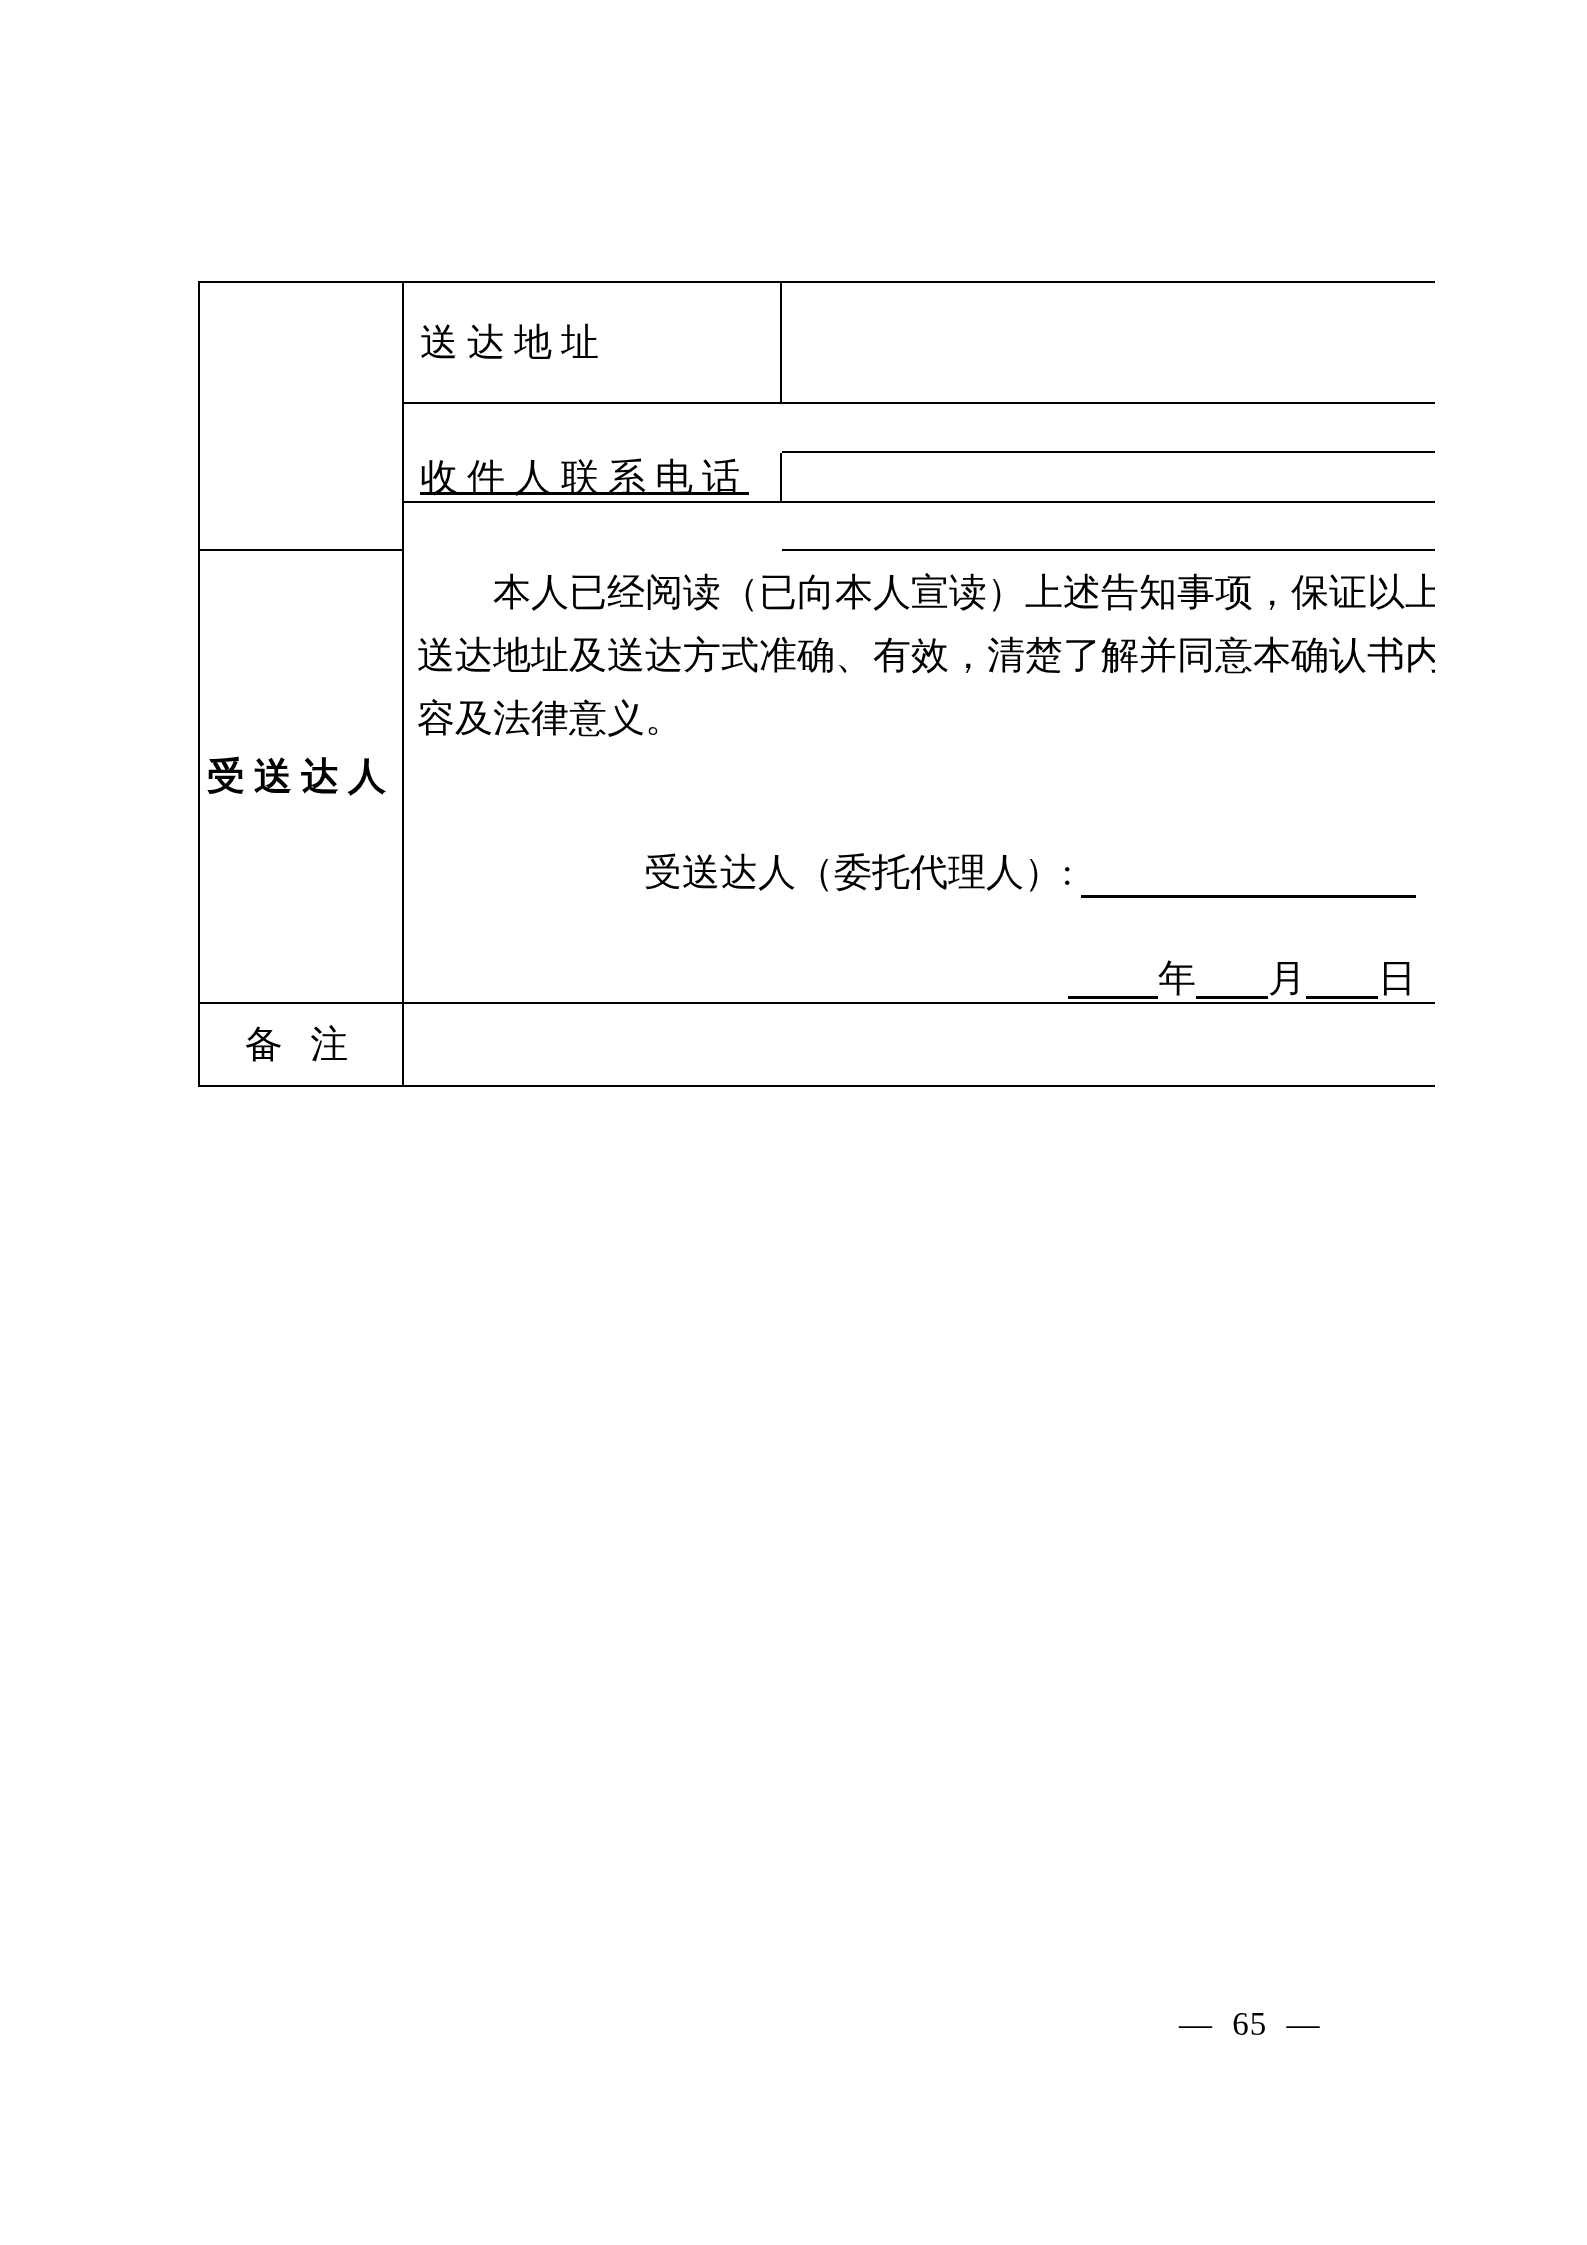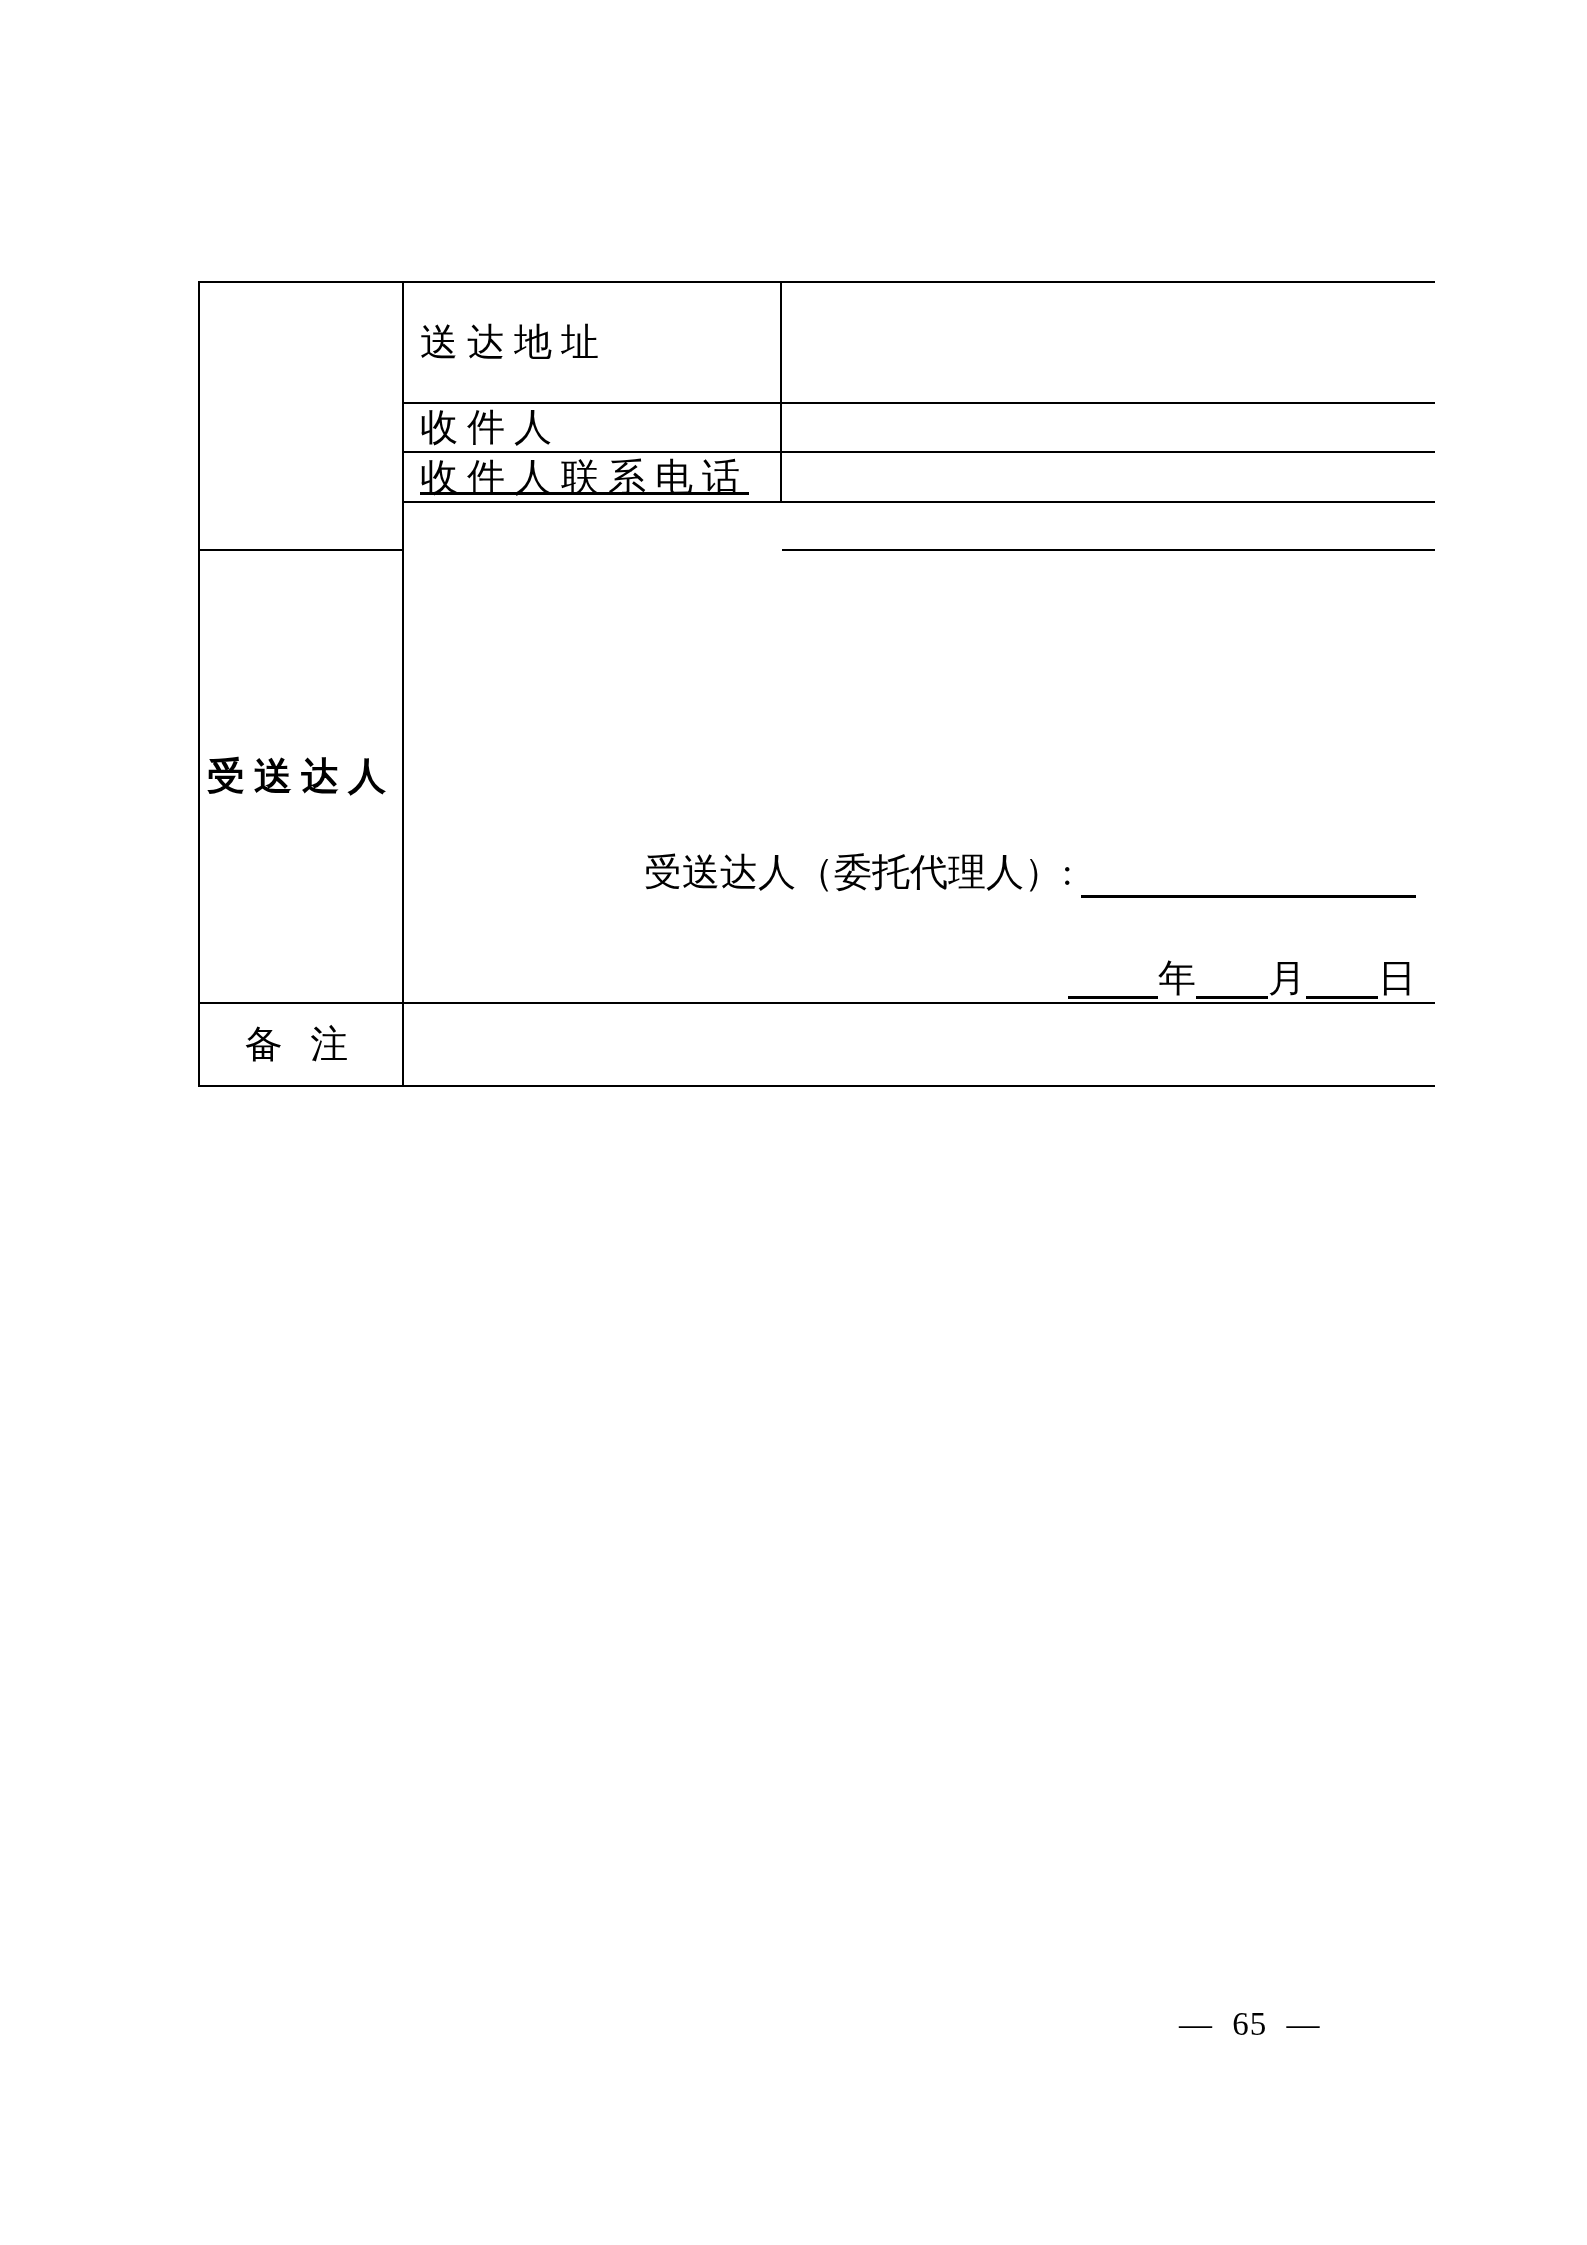--- a/index.html
+++ b/index.html
@@ -92,31 +92,35 @@
 
 <div class="page">
 
   <div class="form-table">
 
     <div class="cell b-r b-b empty-top"></div>
 
     <div class="cell b-r b-b label-cell r1l">送达地址</div>
     <div class="cell b-b r1v"></div>
 
-    <div class="cell b-r b-b label-cell r2l">收件人</div>
     <div class="cell b-b r2v"></div>
 
     <div class="cell b-r b-b label-cell r3l">收件人联系电话</div>
     <div class="cell b-b r3v"></div>
 
     <div class="cell b-b r4v"></div>
 
     <div class="cell b-r b-b center-cell r5l">受送达人</div>
 
     <div class="cell b-b r5m">
+      <div class="para">
+        <div class="pline">本人已经阅读（已向本人宣读）上述告知事项，保证以上</div>
+        <div class="pline">送达地址及送达方式准确、有效，清楚了解并同意本确认书内</div>
+        <div class="pline">容及法律意义。</div>
+      </div>
 
       <div class="sig-row">
         <span>受送达人（委托代理人）:</span><span class="sig-line"></span>
       </div>
 
       <div class="date-row">
         <span class="blank w1"></span>
         <span>年</span>
         <span class="blank w2"></span>
         <span>月</span>

